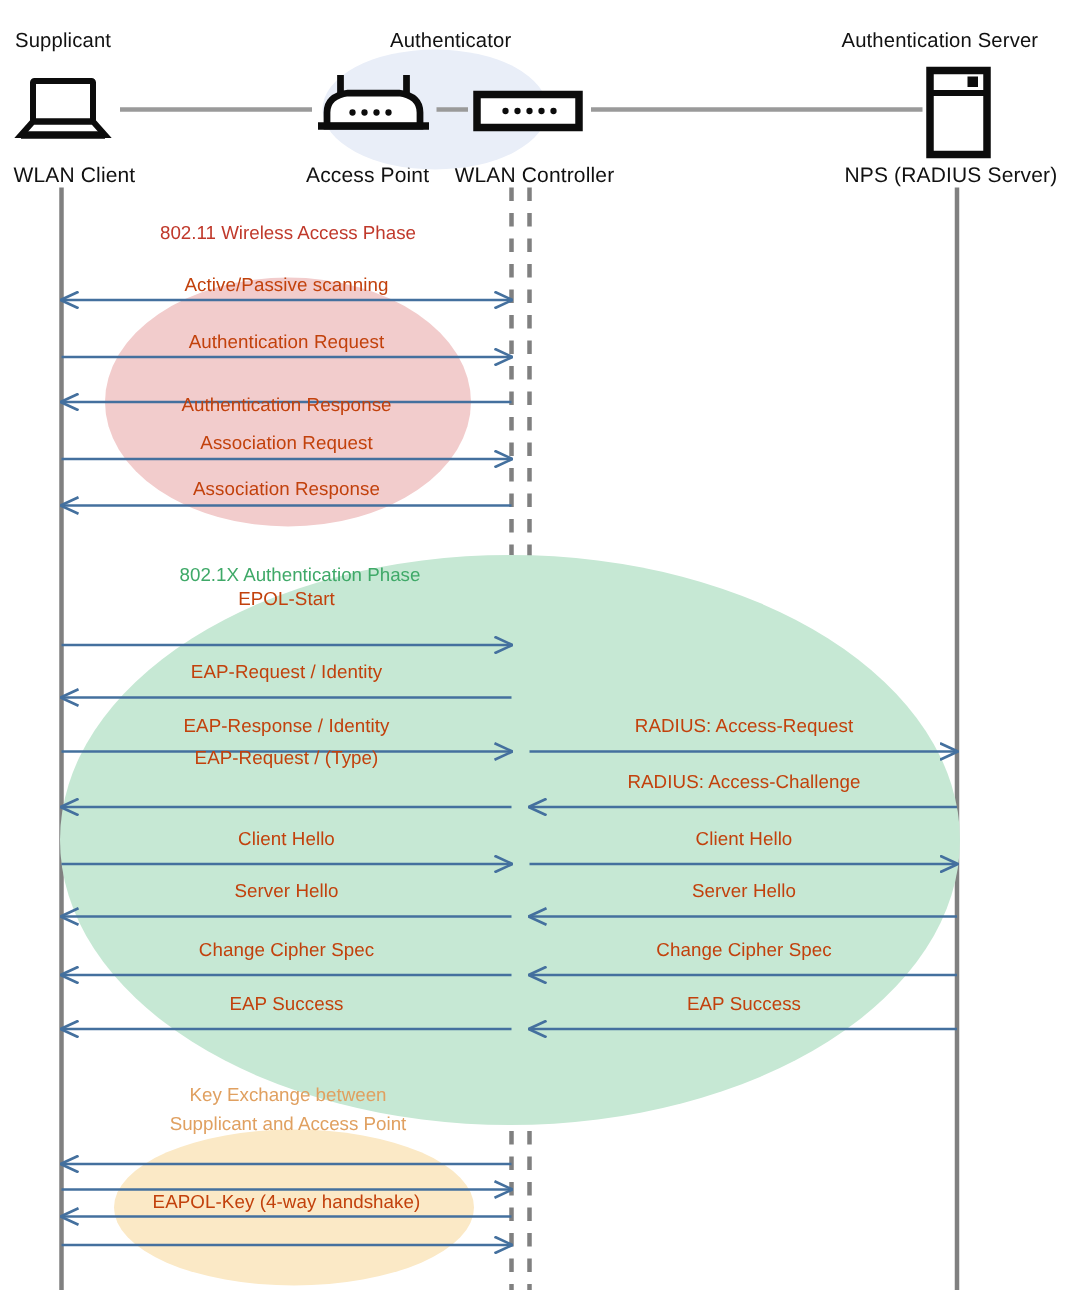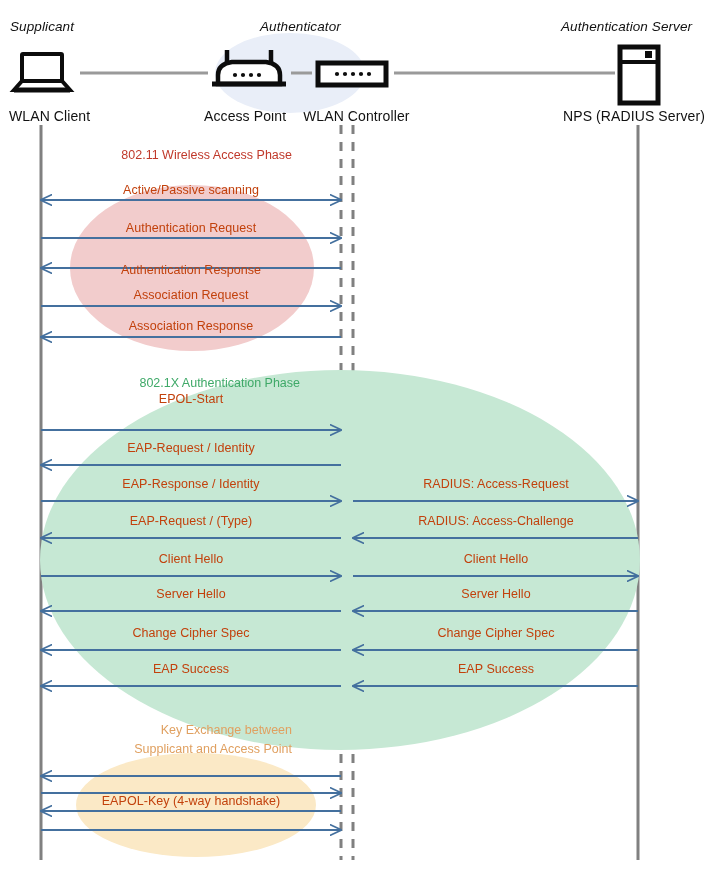--- a/index.html
+++ b/index.html
@@ -9,34 +9,33 @@
     overflow:hidden;
     color:#111;
   }
   #stage{position:relative;width:713px;height:875px;}
   .actor-title{
     position:absolute;
     font-size:13.5px;
     color:#111;
     white-space:nowrap;
     letter-spacing:0.1px;
-    font-style:italic;
   }
   .actor-sub{
     position:absolute;
     font-size:14px;
     color:#111;
     white-space:nowrap;
     letter-spacing:0.1px;
   }
   .phase-label{
     position:absolute;
     font-size:12.5px;
     white-space:nowrap;
-    text-align:right;
+    text-align:center;
     line-height:19px;
     font-weight:400;
   }
   .msg-label{
     position:absolute;
     font-size:12.5px;
     color:#c2410c;
     white-space:nowrap;
     text-align:center;
     letter-spacing:0.05px;
@@ -169,21 +168,21 @@
 
   <div class="msg-label" style="left:91px;top:183px;width:200px;">Active/Passive scanning</div>
   <div class="msg-label" style="left:91px;top:221px;width:200px;">Authentication Request</div>
   <div class="msg-label" style="left:91px;top:263px;width:200px;">Authentication Response</div>
   <div class="msg-label" style="left:91px;top:288px;width:200px;">Association Request</div>
   <div class="msg-label" style="left:91px;top:319px;width:200px;">Association Response</div>
 
   <div class="msg-label" style="left:91px;top:392px;width:200px;">EPOL-Start</div>
   <div class="msg-label" style="left:91px;top:441px;width:200px;">EAP-Request / Identity</div>
   <div class="msg-label" style="left:91px;top:477px;width:200px;">EAP-Response / Identity</div>
-  <div class="msg-label" style="left:91px;top:514px;width:200px;">EAP-Request / (Type)</div>
+  <div class="msg-label" style="left:91px;top:498px;width:200px;">EAP-Request / (Type)</div>
   <div class="msg-label" style="left:91px;top:552px;width:200px;">Client Hello</div>
   <div class="msg-label" style="left:91px;top:587px;width:200px;">Server Hello</div>
   <div class="msg-label" style="left:91px;top:626px;width:200px;">Change Cipher Spec</div>
   <div class="msg-label" style="left:91px;top:662px;width:200px;">EAP Success</div>
 
   <div class="msg-label" style="left:396px;top:477px;width:200px;">RADIUS: Access-Request</div>
   <div class="msg-label" style="left:396px;top:514px;width:200px;">RADIUS: Access-Challenge</div>
   <div class="msg-label" style="left:396px;top:552px;width:200px;">Client Hello</div>
   <div class="msg-label" style="left:396px;top:587px;width:200px;">Server Hello</div>
   <div class="msg-label" style="left:396px;top:626px;width:200px;">Change Cipher Spec</div>

